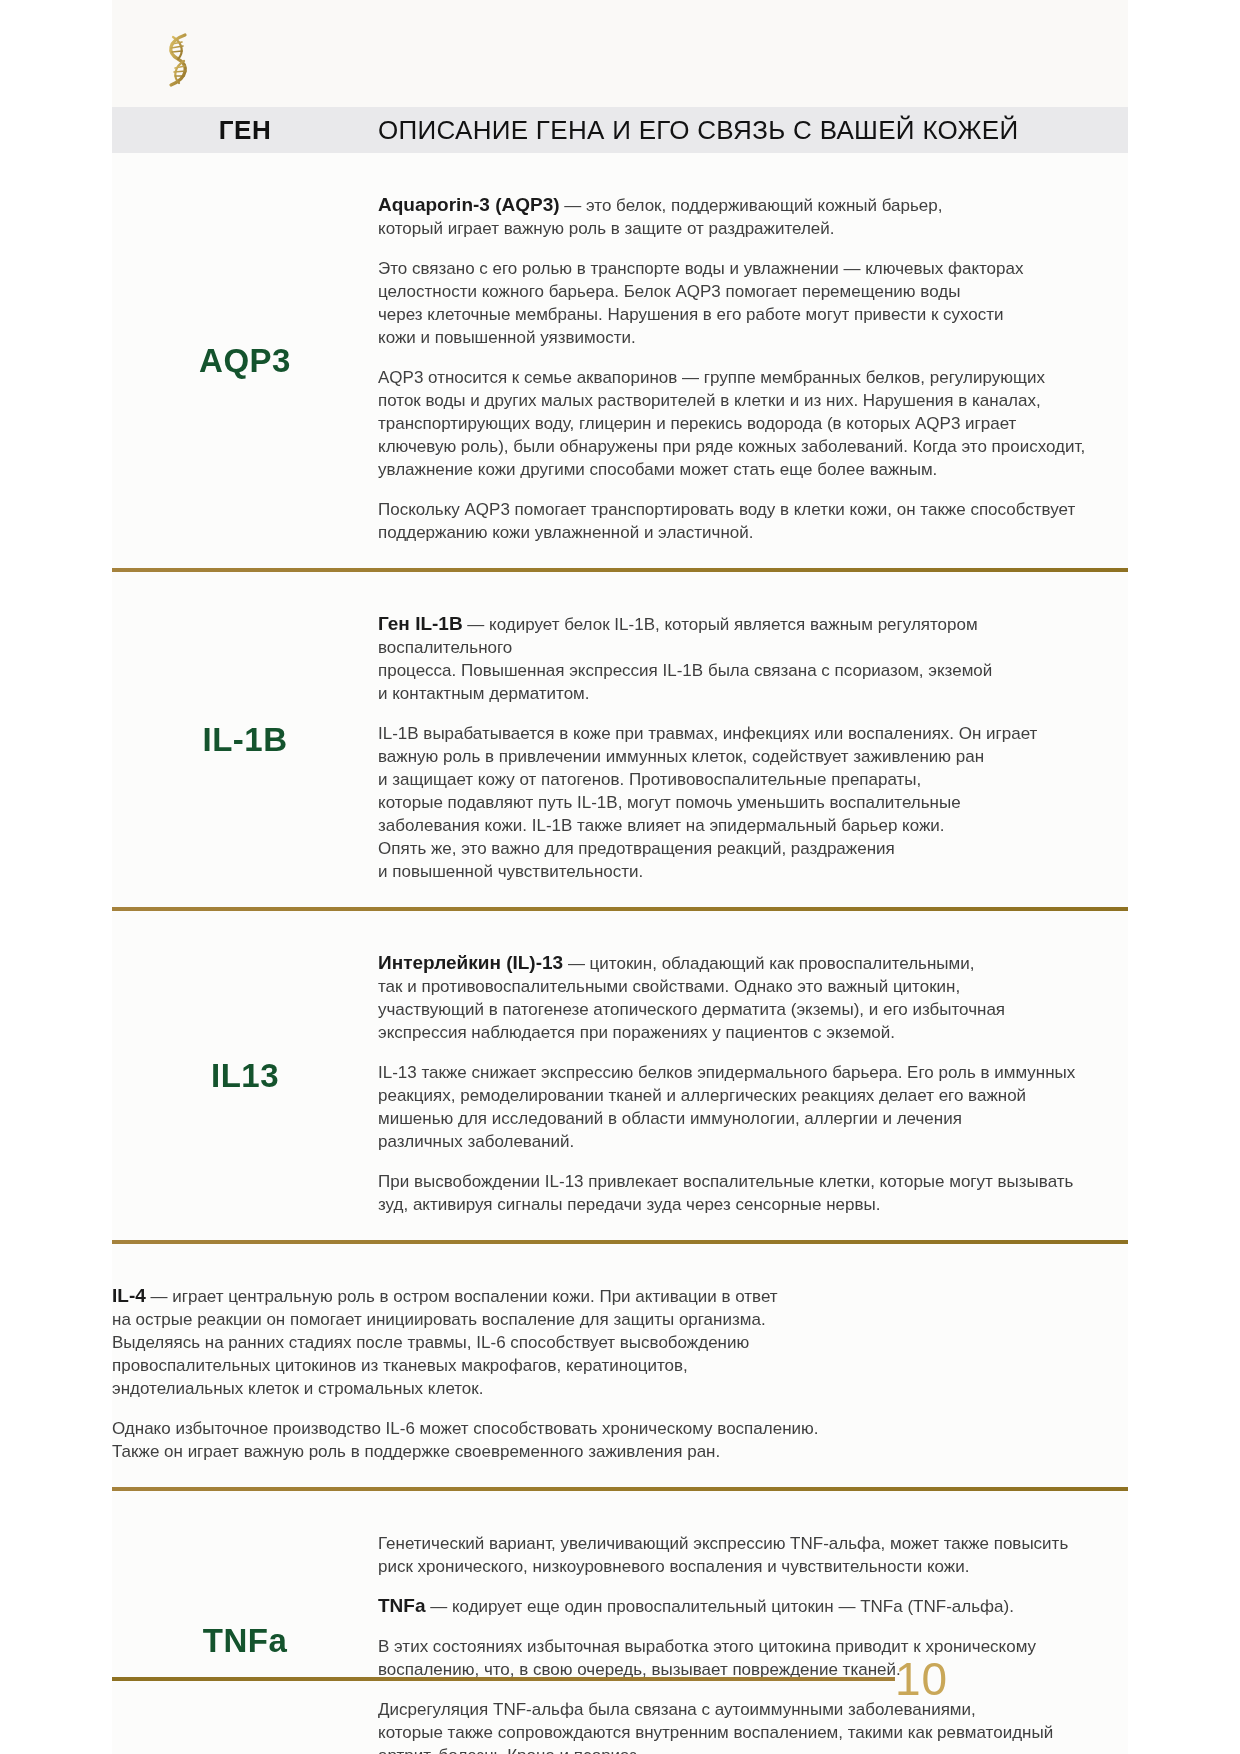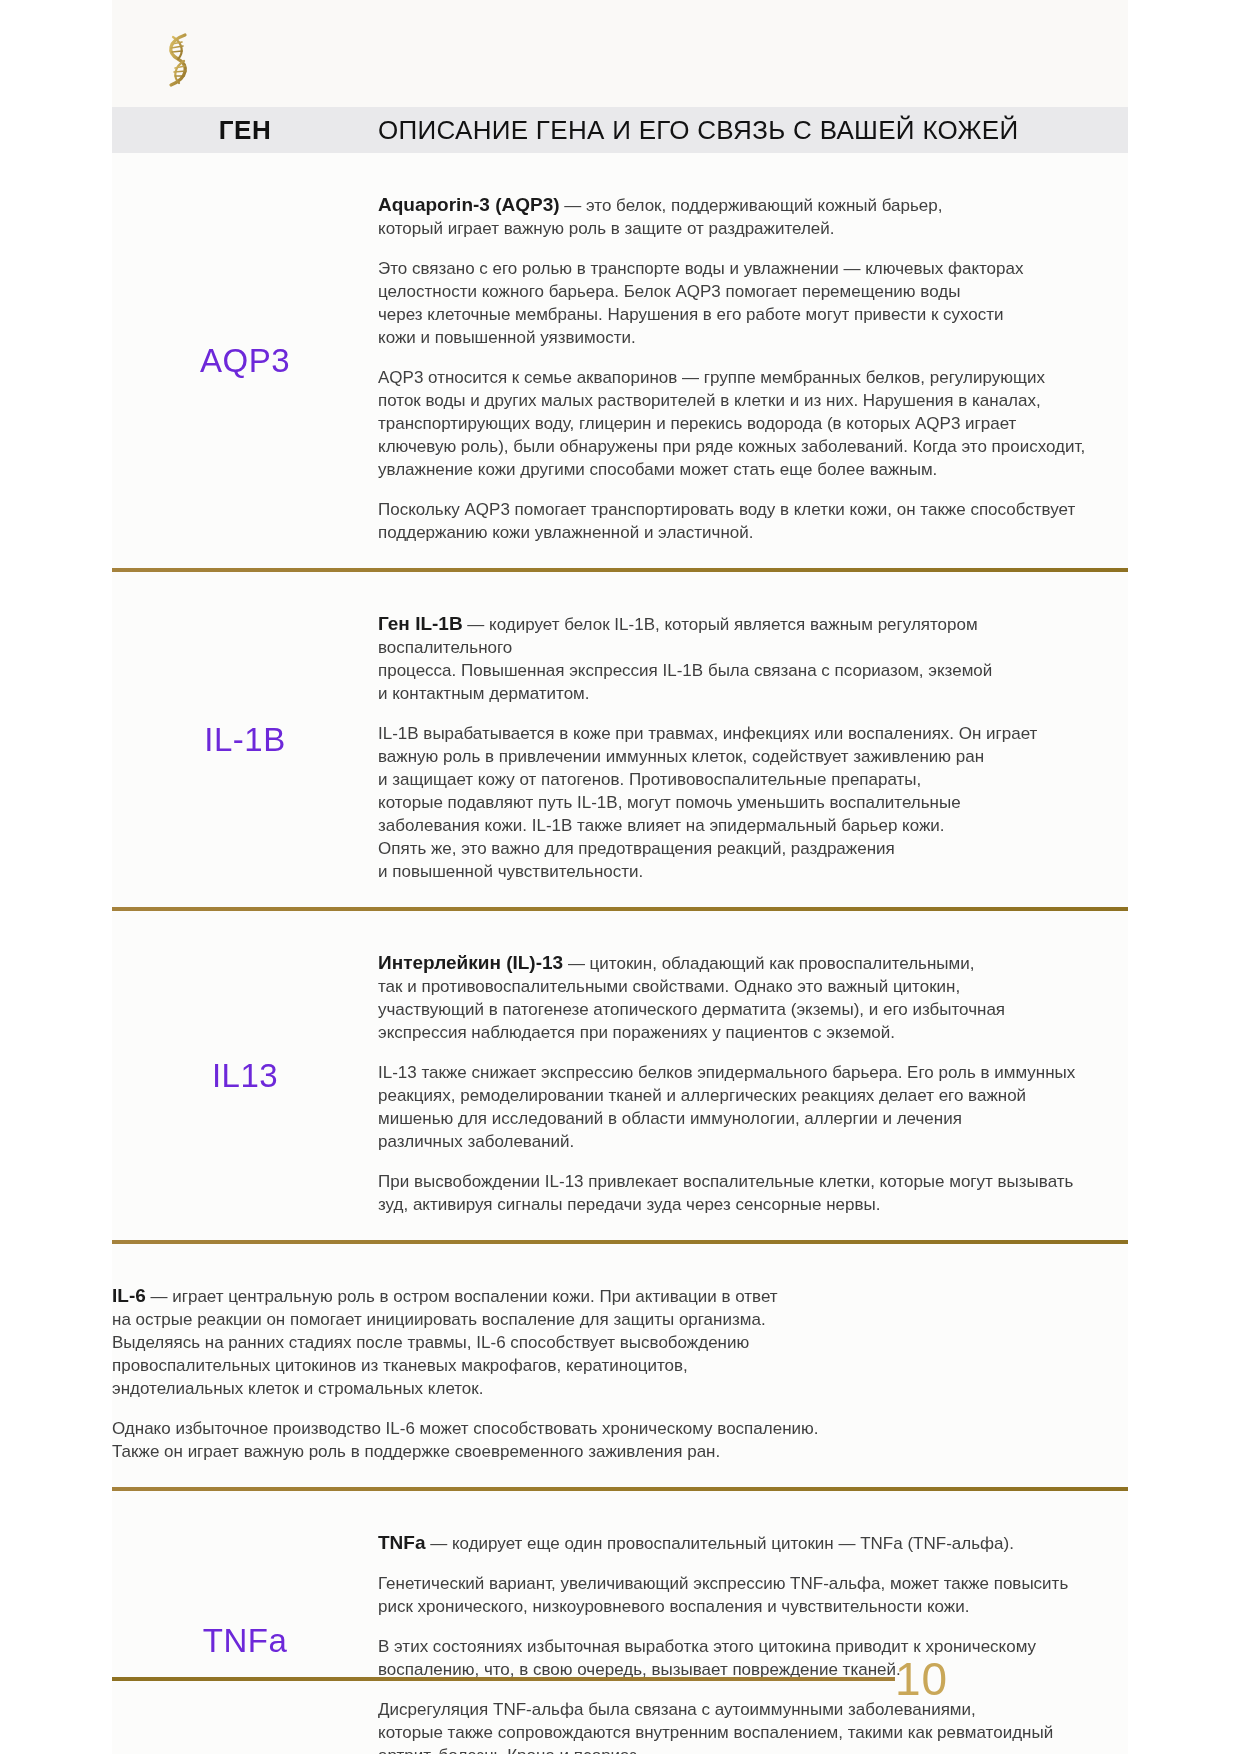--- a/index.html
+++ b/index.html
@@ -16,21 +16,21 @@
     width:266px; flex:0 0 266px; text-align:center;
     font-weight:bold; font-size:26px; color:#121212; letter-spacing:0.5px;
   }
   .header-desc { font-weight:normal; font-size:26px; color:#121212; letter-spacing:0.3px; }
 
   .row { display:flex; }
   .gene-col {
     width:266px; flex:0 0 266px;
     display:flex; align-items:center; justify-content:center;
   }
-  .gene-label { font-size:33px; font-weight:normal; color:#6d28d9; letter-spacing:0.5px; }
+  .gene-label { font-size:33px; font-weight:bold; color:#14532d; letter-spacing:0.5px; }
   .desc-col { flex:1; padding:40px 20px 8px 0; font-size:17px; line-height:23px; }
   .para { margin:0 0 16px 0; }
   .para .lead { font-size:19px; color:#1b1b1b; font-weight:bold; }
   .para .ptext { white-space:pre-line; }
 
   .row-aqp3 { min-height:392px; }
   .row-il1b { min-height:290px; }
   .row-il13 { min-height:303px; }
   .row-il6  { min-height:227px; }
   .row-tnfa { min-height:265px; }
@@ -128,40 +128,40 @@
 различных заболеваний.</span></p>
       <p class="para"><strong class="lead"></strong><span class="ptext">При высвобождении IL-13 привлекает воспалительные клетки, которые могут вызывать
 зуд, активируя сигналы передачи зуда через сенсорные нервы.</span></p>
     </div>
   </div>
 
   <div class="divider"></div>
 
   <div class="row row-il6">
     <div class="desc-col">
-      <p class="para"><strong class="lead">IL-6</strong><span class="ptext"> — играет центральную роль в остром воспалении кожи. При активации в ответ
+      <p class="para"><strong class="lead">IL-4</strong><span class="ptext"> — играет центральную роль в остром воспалении кожи. При активации в ответ
 на острые реакции он помогает инициировать воспаление для защиты организма.
 Выделяясь на ранних стадиях после травмы, IL-6 способствует высвобождению
 провоспалительных цитокинов из тканевых макрофагов, кератиноцитов,
 эндотелиальных клеток и стромальных клеток.</span></p>
       <p class="para"><strong class="lead"></strong><span class="ptext">Однако избыточное производство IL-6 может способствовать хроническому воспалению.
 Также он играет важную роль в поддержке своевременного заживления ран.</span></p>
     </div>
   </div>
 
   <div class="divider"></div>
 
   <div class="row row-tnfa">
     <div class="gene-col">
       <div class="gene-label">TNFa</div>
     </div>
     <div class="desc-col">
-      <p class="para"><strong class="lead">TNFa</strong><span class="ptext"> — кодирует еще один провоспалительный цитокин — TNFa (TNF-альфа).</span></p>
       <p class="para"><strong class="lead"></strong><span class="ptext">Генетический вариант, увеличивающий экспрессию TNF-альфа, может также повысить
 риск хронического, низкоуровневого воспаления и чувствительности кожи.</span></p>
+      <p class="para"><strong class="lead">TNFa</strong><span class="ptext"> — кодирует еще один провоспалительный цитокин — TNFa (TNF-альфа).</span></p>
       <p class="para"><strong class="lead"></strong><span class="ptext">В этих состояниях избыточная выработка этого цитокина приводит к хроническому
 воспалению, что, в свою очередь, вызывает повреждение тканей.</span></p>
       <p class="para"><strong class="lead"></strong><span class="ptext">Дисрегуляция TNF-альфа была связана с аутоиммунными заболеваниями,
 которые также сопровождаются внутренним воспалением, такими как ревматоидный
 артрит, болезнь Крона и псориаз.</span></p>
     </div>
   </div>
 
   <div class="footer">
     <div class="footer-line"></div>

